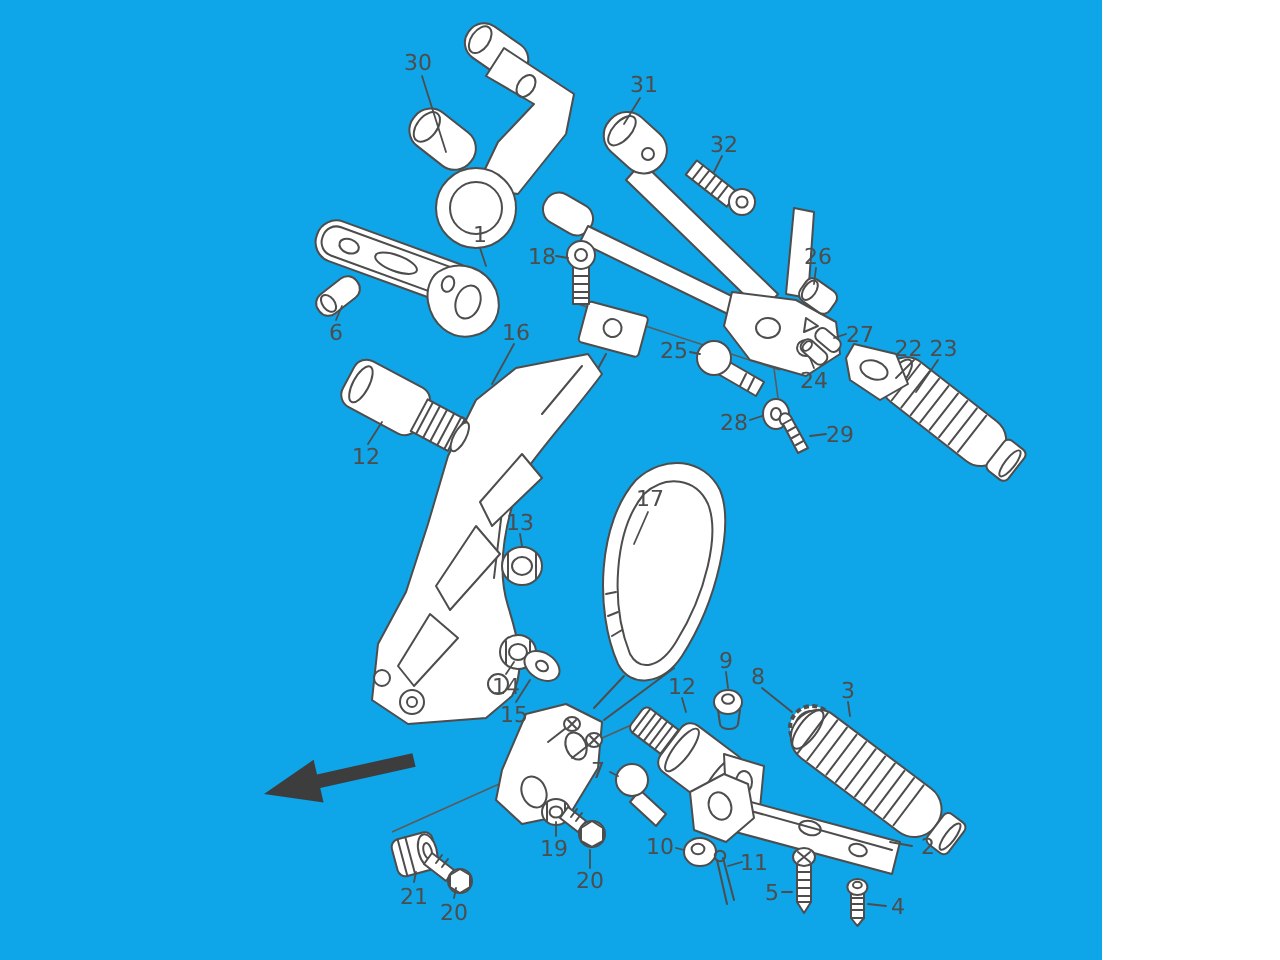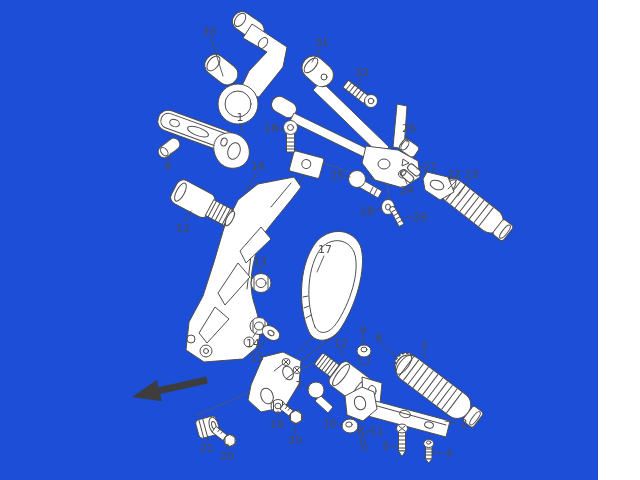--- a/index.html
+++ b/index.html
@@ -1,21 +1,21 @@
 <!DOCTYPE html>
 <html><head>
 <meta charset="utf-8">
 <style>
   html,body{margin:0;padding:0;}
   body{
     width:640px;height:480px;overflow:hidden;
     background:#ffffff;
     font-family:"DejaVu Sans", sans-serif;
   }
-  .stage{position:relative;width:598px;height:480px;background:#1d4ed8;}
+  .stage{position:relative;width:551px;height:480px;background:#0ea5e9;}
   svg{display:block;}
   .ln{stroke:#4d4d4d;fill:none;stroke-width:1;stroke-linecap:round;stroke-linejoin:round;}
   .fw{fill:#ffffff;stroke:#4d4d4d;stroke-width:1;stroke-linejoin:round;}
   .ld{stroke:#4d4d4d;stroke-width:0.9;fill:none;stroke-linecap:round;}
   .asm{stroke:#5a5a5a;stroke-width:0.8;fill:none;}
   text.callout{
     font-family:"DejaVu Sans", sans-serif;
     font-size:11px;
     fill:#4d4d4d;
     text-anchor:middle;

